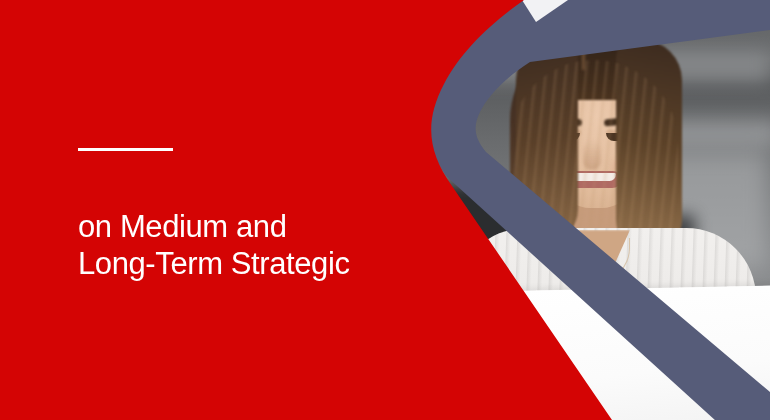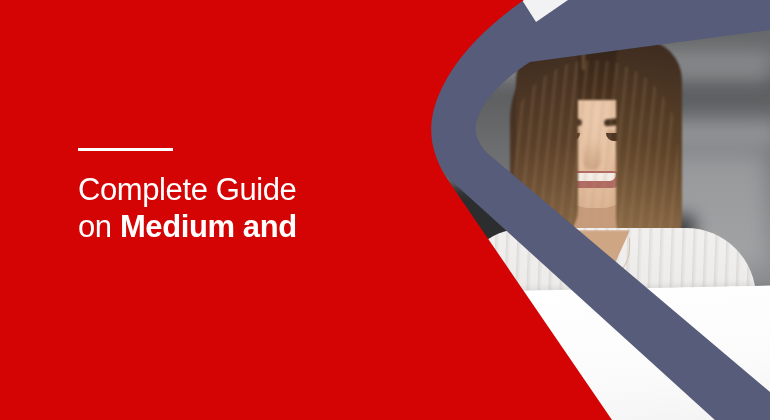--- a/index.html
+++ b/index.html
@@ -295,21 +295,21 @@
     margin: 0;
     color: #ffffff;
     font-family: "Liberation Sans", sans-serif;
     font-size: 31px;
     line-height: 37px;
     letter-spacing: -0.4px;
     font-weight: 400;
     white-space: nowrap;
   }
   .headline .b {
-    font-weight: 700;
+    font-weight: 400;
   }
 </style>
 </head>
 <body>
 
 <div class="banner">
 
   <div class="photo-layer">
     <div class="photo">
       <div class="bg-shelf-a"></div>
@@ -371,19 +371,19 @@
              C 492 22, 460 52, 444 84
              C 424 122, 428 152, 452 186
              L 612 420
              L 0 420
              Z" fill="#d40404"></path>
   </svg>
 
   <div class="headline-block">
     <div class="rule"></div>
     <h1 class="headline">
-      <span>Complete Guide</span><br>
+      <br>
       <span>on </span><span class="b">Medium and</span><br>
-      <br>
+      <span class="b">Long-Term Strategic</span><br>
     </h1>
   </div>
 
 </div>
 
 </body></html>

